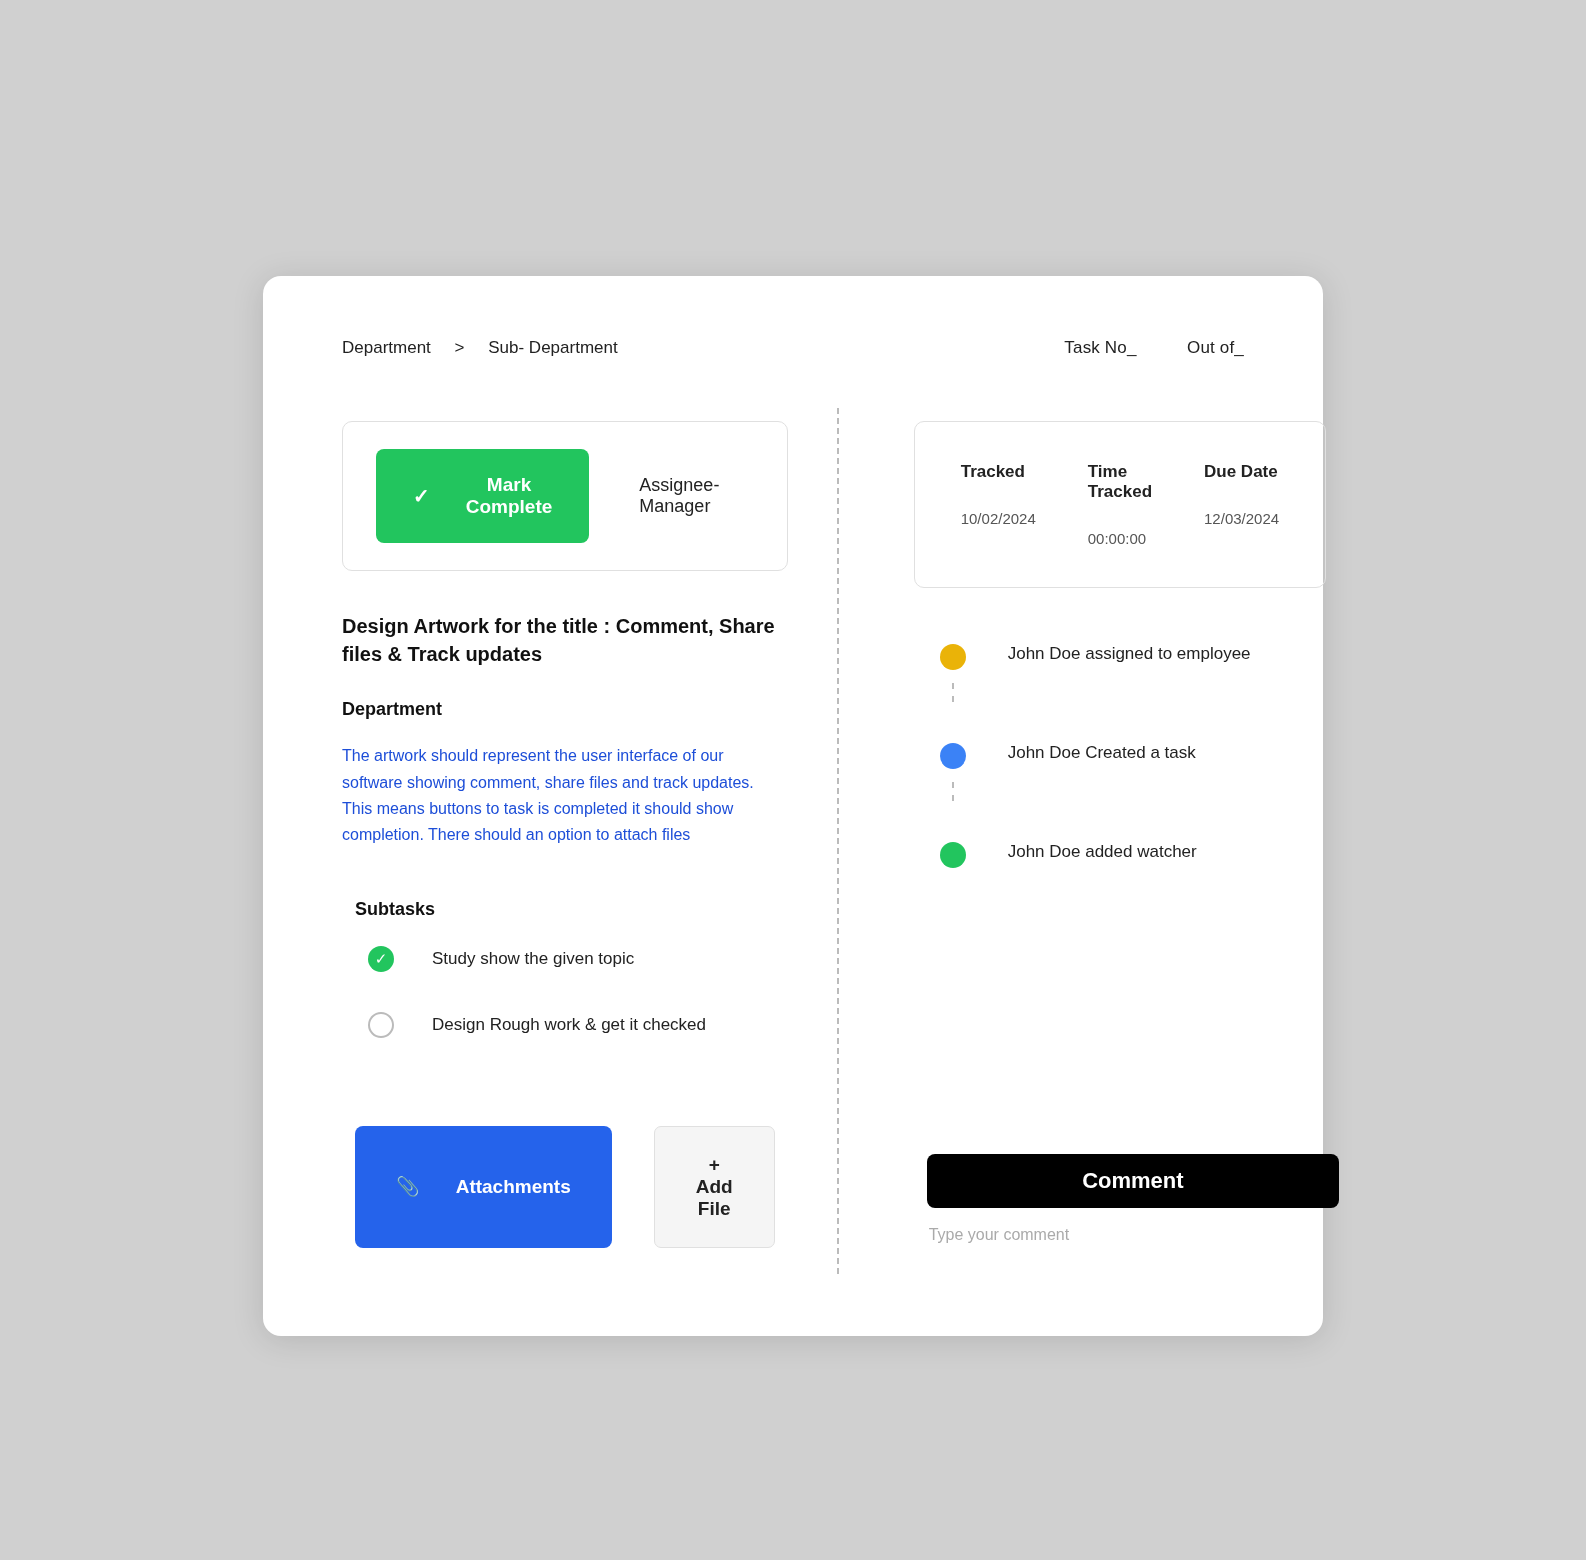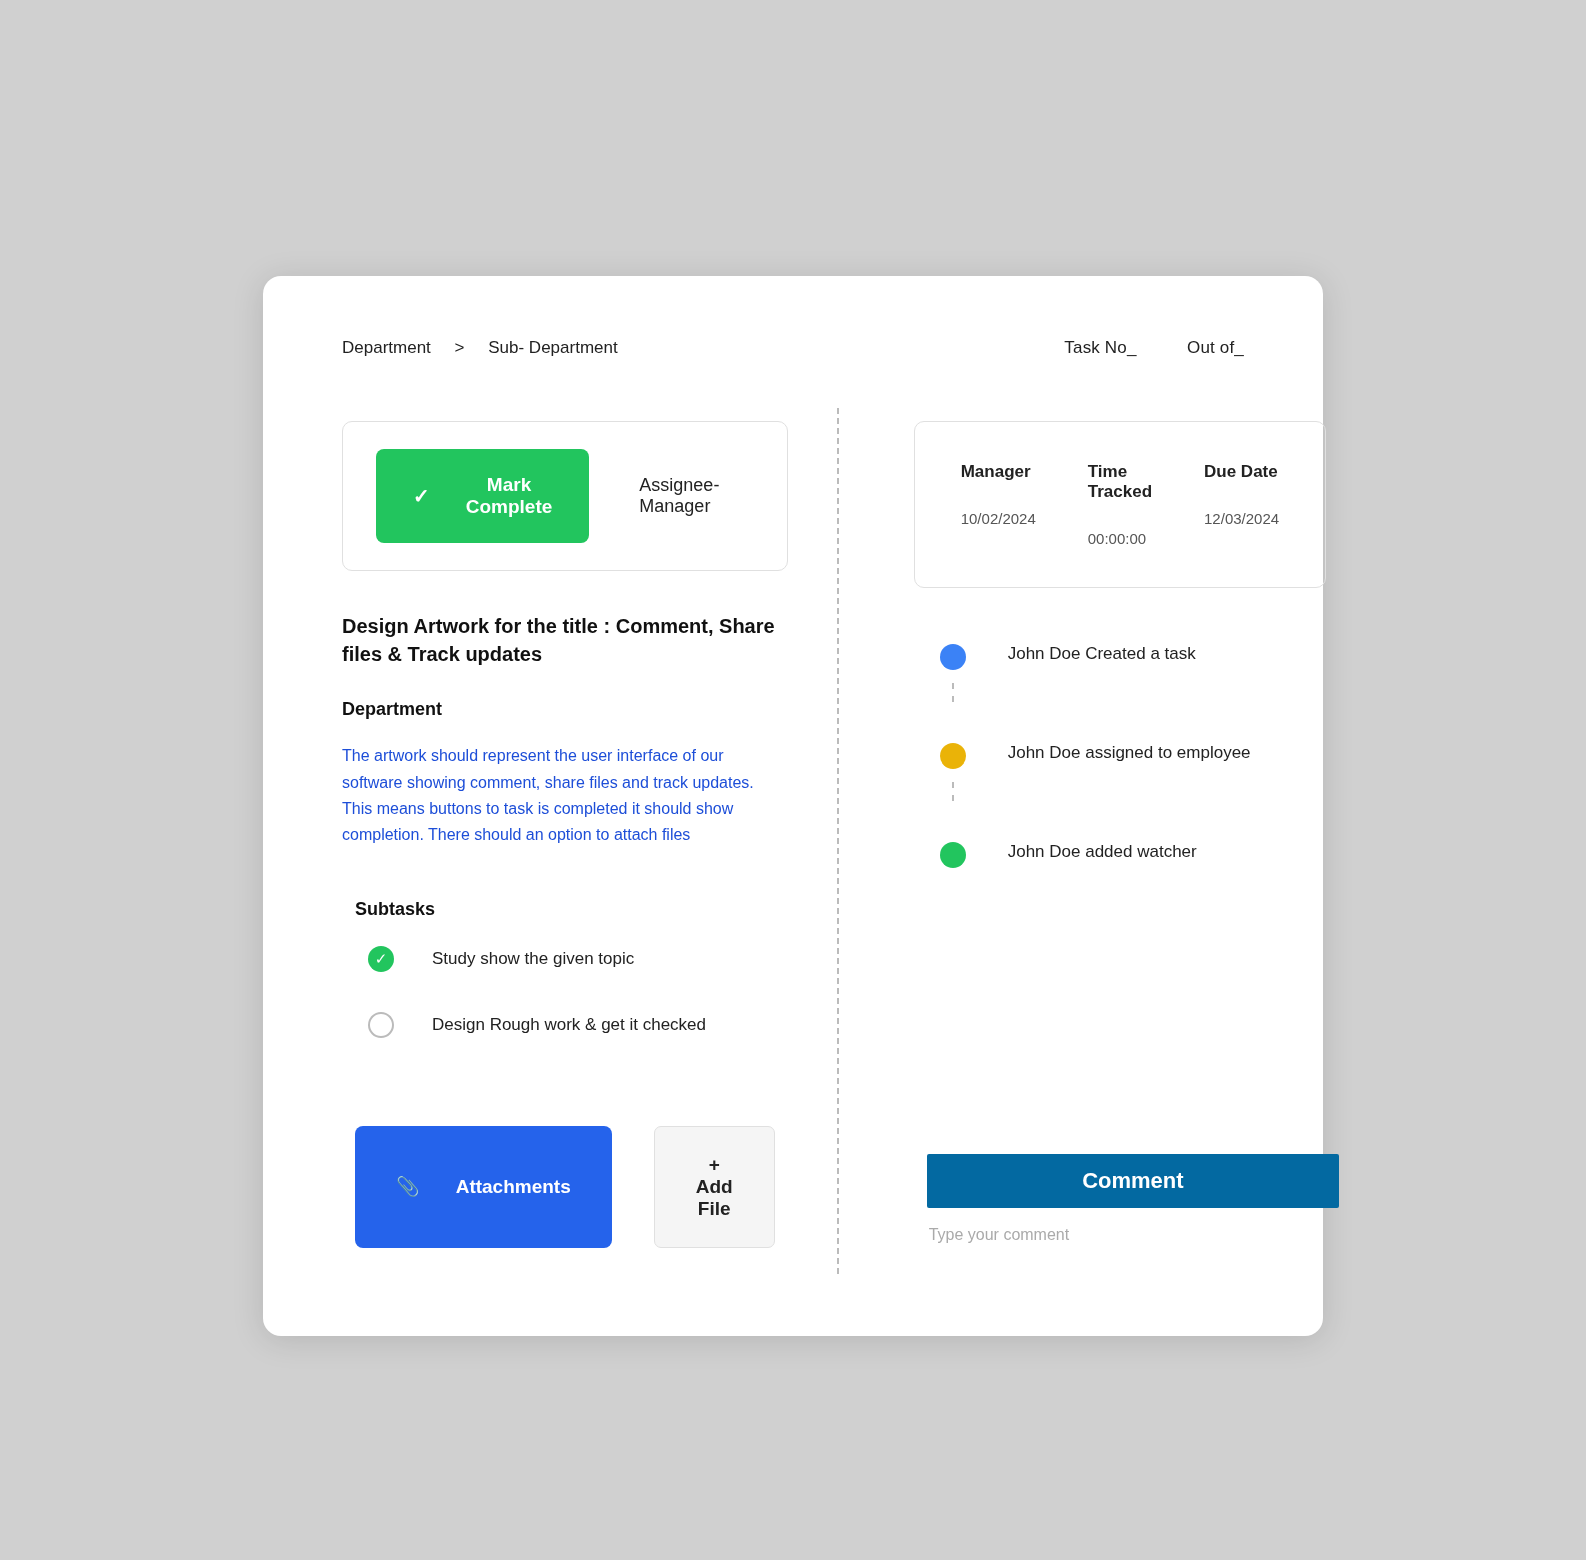--- a/index.html
+++ b/index.html
@@ -237,24 +237,24 @@
       font-size: 17px;
       color: #222;
       margin-top: 2px;
     }
     
     .comment-section {
       margin-top: auto;
       padding-top: 32px;
     }
     .comment-btn {
-      background: #0369a1;
+      background: #000000;
       color: #fff;
       border: none;
-      border-radius: 2px;
+      border-radius: 8px;
       padding: 14px 48px;
       font-size: 22px;
       font-weight: 600;
       cursor: pointer;
       display: block;
       width: 100%;
       margin-bottom: 14px;
     }
     .comment-input-placeholder {
       font-size: 16px;
@@ -317,45 +317,45 @@
         <button class="add-file-btn">
           <span>+ Add File</span>
         </button>
       </div>
     </div>
 
     <div class="right-col">
 
       <div class="info-bar">
         <div class="info-bar-item">
-          <span class="info-bar-label">Manager</span>
+          <span class="info-bar-label">Tracked</span>
           <span class="info-bar-value">10/02/2024</span>
         </div>
         <div class="info-bar-item">
           <span class="info-bar-label">Time Tracked</span>
           <span class="info-bar-value">00:00:00</span>
         </div>
         <div class="info-bar-item">
           <span class="info-bar-label">Due Date</span>
           <span class="info-bar-value">12/03/2024</span>
         </div>
       </div>
 
       <div class="activity-list">
+        <div class="activity-item">
+          <div class="activity-line"></div>
+          <div class="activity-dot activity-dot-yellow"></div>
+          <span class="activity-text">John Doe assigned to employee</span>
+        </div>
         <div class="activity-item">
           <div class="activity-line"></div>
           <div class="activity-dot activity-dot-blue"></div>
           <span class="activity-text">John Doe Created a task</span>
         </div>
         <div class="activity-item">
-          <div class="activity-line"></div>
-          <div class="activity-dot activity-dot-yellow"></div>
-          <span class="activity-text">John Doe assigned to employee</span>
-        </div>
-        <div class="activity-item">
           <div class="activity-dot activity-dot-green"></div>
           <span class="activity-text">John Doe added watcher</span>
         </div>
       </div>
 
       <div class="comment-section">
         <button class="comment-btn">Comment</button>
         <div class="comment-input-placeholder">Type your comment</div>
       </div>
     </div>

